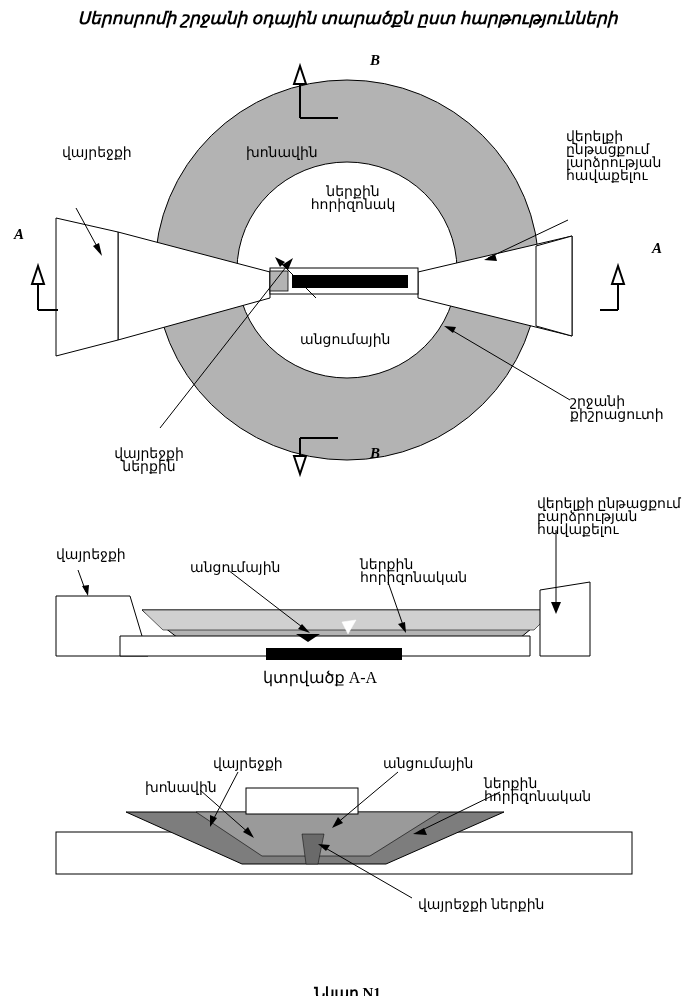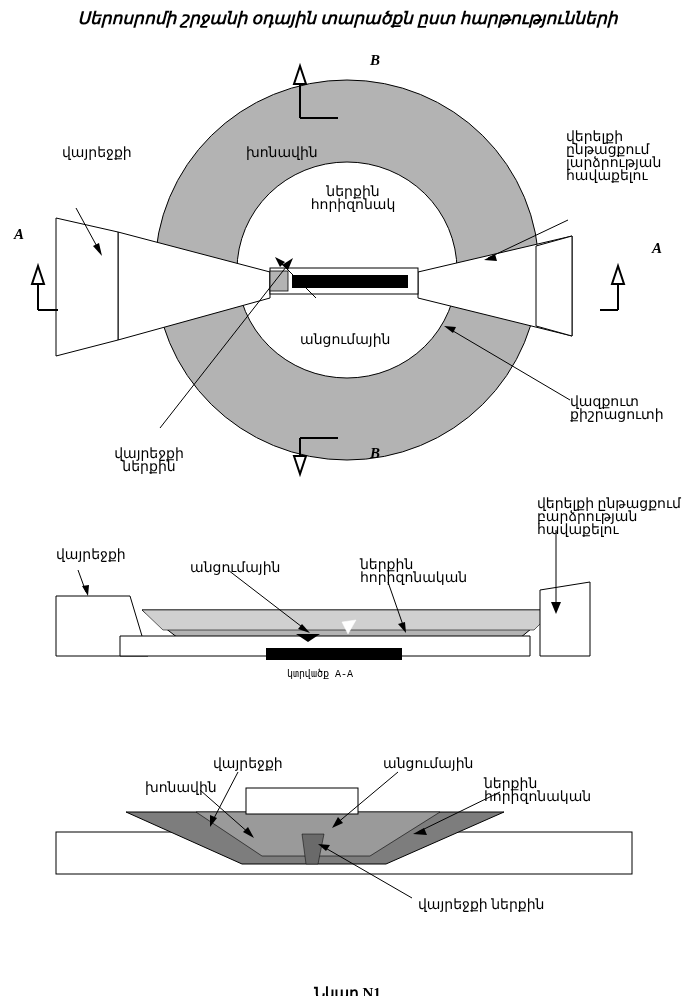--- a/index.html
+++ b/index.html
@@ -46,22 +46,22 @@
   }
   .big-letter {
     position: absolute;
     font-family: "Liberation Serif", serif;
     font-size: 15px;
     font-weight: bold;
     font-style: italic;
   }
   .caption {
     position: absolute;
-    font-family: Liberation Mono, monospace;
-    font-size: 10px;
+    font-family: Liberation Serif, serif;
+    font-size: 16px;
     text-align: center;
   }
   .figcaption {
     position: absolute;
     left: 0;
     top: 960px;
     width: 695px;
     text-align: center;
     font-family: "Liberation Serif", serif;
     font-size: 15px;
@@ -156,21 +156,21 @@
     </g>
   </svg>
 
   <div class="lbl" style="left:246px; top:146px;">խոնավին</div>
   <div class="lbl center" style="left:298px; top:185px; width:110px;">ներքին
 հորիզոնակ</div>
   <div class="lbl" style="left:300px; top:333px;">անցումային</div>
   <div class="lbl" style="left:62px; top:146px;">վայրեջքի</div>
   <div class="lbl center" style="left:104px; top:447px; width:90px;">վայրեջքի
 ներքին</div>
-  <div class="lbl" style="left:570px; top:395px;">վազքուտ
+  <div class="lbl" style="left:570px; top:395px;">շրջանի
 քիշրացուտի</div>
   <div class="lbl" style="left:566px; top:130px;">վերելքի ընթացքում
 լարձրության
 հավաքելու</div>
 
   <div class="big-letter" style="left:370px; top:52px;">B</div>
   <div class="big-letter" style="left:370px; top:445px;">B</div>
   <div class="big-letter" style="left:14px; top:226px;">A</div>
   <div class="big-letter" style="left:652px; top:240px;">A</div>
 

